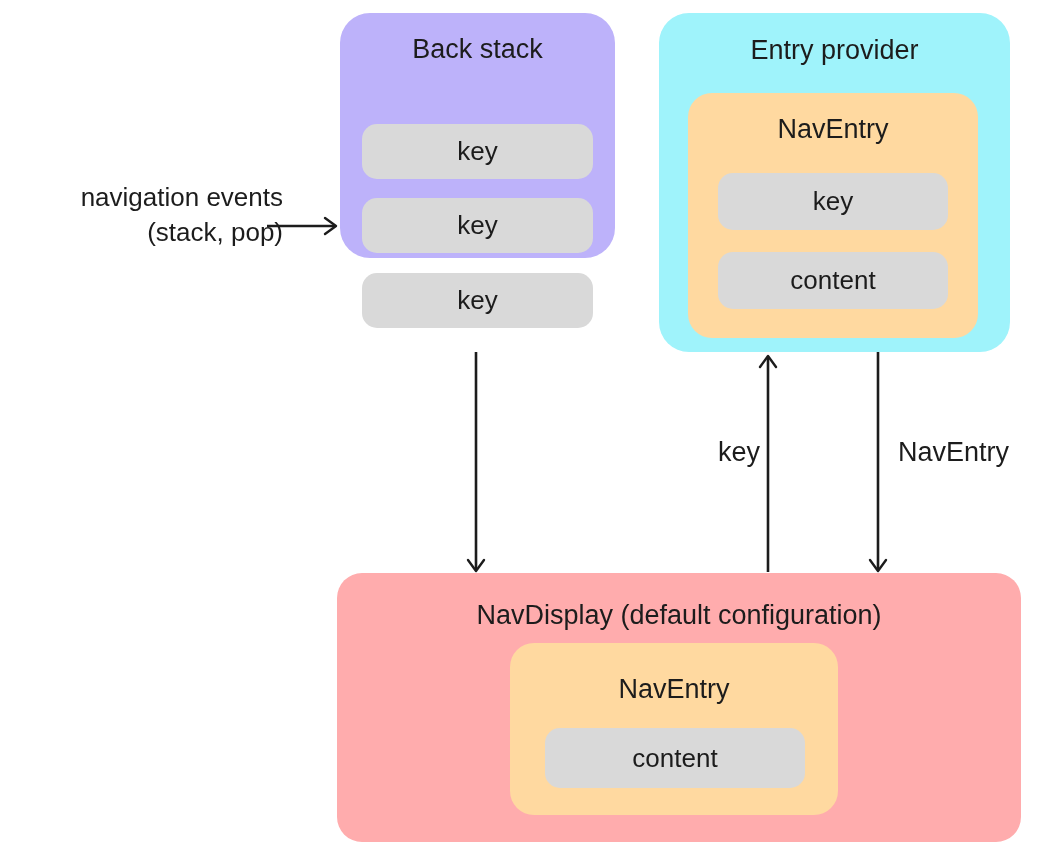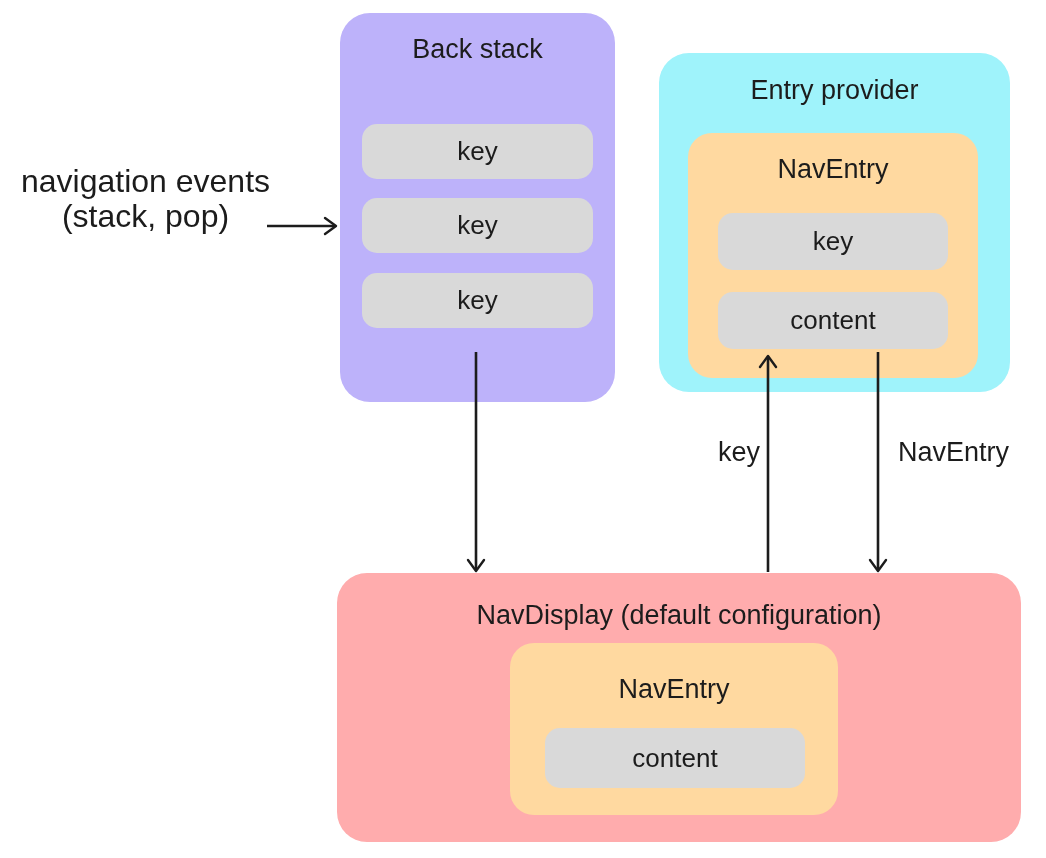--- a/index.html
+++ b/index.html
@@ -24,24 +24,24 @@
   }
   .pill {
     position: absolute;
     background: var(--gray, #d9d9d9);
     border-radius: 15px;
     display: flex;
     align-items: center;
     justify-content: center;
     font-size: 26px;
   }
-  .back-stack   { left: 340px; top: 13px;  width: 275px; height: 389px; background: var(--purple, #bdb2fa); }
-  .entry-provider { left: 659px; top: 13px; width: 351px; height: 339px; background: var(--cyan, #9ff3fb); margin-top: 40px; }
+  .back-stack   { left: 340px; top: 13px;  width: 275px; height: 245px; background: var(--purple, #bdb2fa); }
+  .entry-provider { left: 659px; top: 13px; width: 351px; height: 339px; background: var(--cyan, #9ff3fb); }
   .ep-naventry  { left: 29px;  top: 80px;  width: 290px; height: 245px; background: var(--orange, #ffd9a0); }
-  .nav-display  { left: 337px; top: 573px; width: 684px; height: 269px; background: var(--pink, #ffacad); }
+  .nav-display  { left: 337px; top: 573px; width: 684px; height: 269px; background: var(--pink, #ffacad); border-radius: 25px; }
   .nd-naventry  { left: 173px; top: 70px;  width: 328px; height: 172px; background: var(--orange, #ffd9a0); }
 
   .back-stack .box-title    { position: absolute; top: 21px; }
   .entry-provider .box-title{ position: absolute; top: 22px; }
   .ep-naventry .box-title   { position: absolute; top: 21px; }
   .nav-display .box-title   { position: absolute; top: 27px; }
   .nd-naventry .box-title   { position: absolute; top: 31px; }
 
   .bs-pill { left: 22px; width: 231px; height: 55px; }
   .bs-pill-1 { top: 111px; }
@@ -49,23 +49,23 @@
   .bs-pill-3 { top: 260px; }
 
   .ep-pill { left: 30px; width: 230px; height: 57px; }
   .ep-pill-key { top: 80px; }
   .ep-pill-content { top: 159px; }
 
   .nd-pill-content { left: 35px; top: 85px; width: 260px; height: 60px; }
 
   .nav-events-label {
     position: absolute;
-    left: 8px; top: 164px; width: 275px;
-    text-align: center;
-    font-size: 32px;
+    left: 8px; top: 180px; width: 275px;
+    text-align: right;
+    font-size: 26px;
     line-height: 35px;
   }
   .arrow-label { position: absolute; font-size: 27px; line-height: 30px; white-space: nowrap; }
   .arrow-label-key      { left: 660px; top: 437px; width: 100px; text-align: right; }
   .arrow-label-naventry { left: 898px; top: 437px; }
 
   .arrows-layer { position: absolute; left: 0; top: 0; pointer-events: none; }
 </style>
 </head>
 <body>

